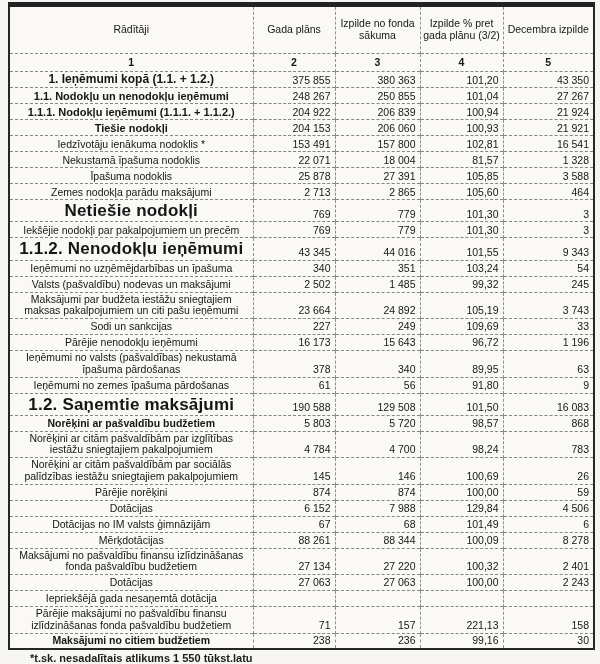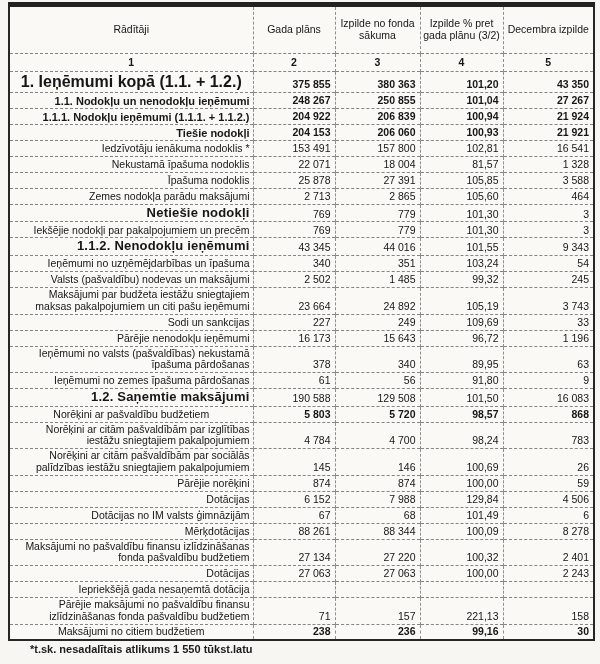--- a/index.html
+++ b/index.html
@@ -33,29 +33,29 @@
     vertical-align: bottom;
     padding: 1px 3px 1px 3px;
     border-top: 1px dashed #858585;
     overflow: hidden;
   }
   th { vertical-align: middle; font-weight: normal; text-align: center; padding: 2px; }
   .head-row th { height: 42px; border-top: none; }
   .num-row th { height: 13px; font-weight: bold; font-size: 10.5px; }
   td.val, th.vcol { border-left: 1px dashed #8f8f8f; }
   td.val { text-align: right; white-space: nowrap; padding-right: 4px; }
-  td.lbl { text-align: right; }
+  td.lbl { text-align: center; }
 
   tbody tr { height: 16px; }
 
-  tr.total td.lbl  { text-align: center; font-weight: bold; font-size: 16px; margin-top: 8px; }
+  tr.total td.lbl  { text-align: center; font-weight: bold; font-size: 12px; margin-top: 8px; }
   tr.bold  td.lbl  { font-weight: bold; font-size: 11px; }
-  tr.big   td.lbl  { font-weight: bold; font-size: 13px; letter-spacing: 0.2px; }
-  tr.center td.lbl { text-align: center; font-weight: normal; }
-  tr.total td.val, tr.bold td.val, tr.center td.val { font-weight: bold; }
+  tr.big   td.lbl  { font-weight: bold; font-size: 17px; letter-spacing: 0.2px; }
+  tr.center td.lbl { text-align: center; font-weight: bold; }
+  tr.total td.val, tr.bold td.val, tr.center td.val { font-weight: normal; }
 
   .footnote {
     margin: 2px 0 0 30px;
     font-size: 11px;
     font-weight: bold;
     color: #1c1c1c;
   }
 </style>
 </head>
 <body>

